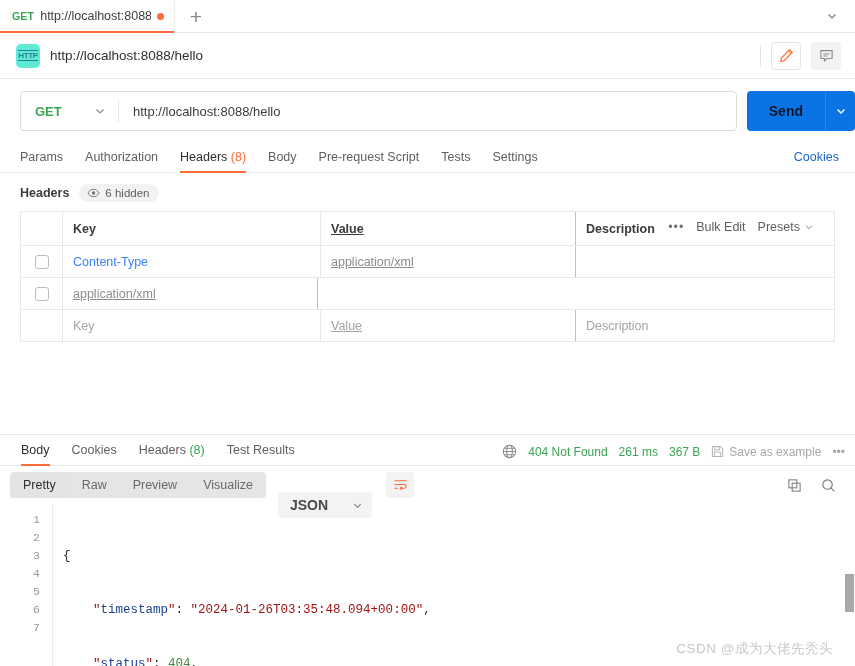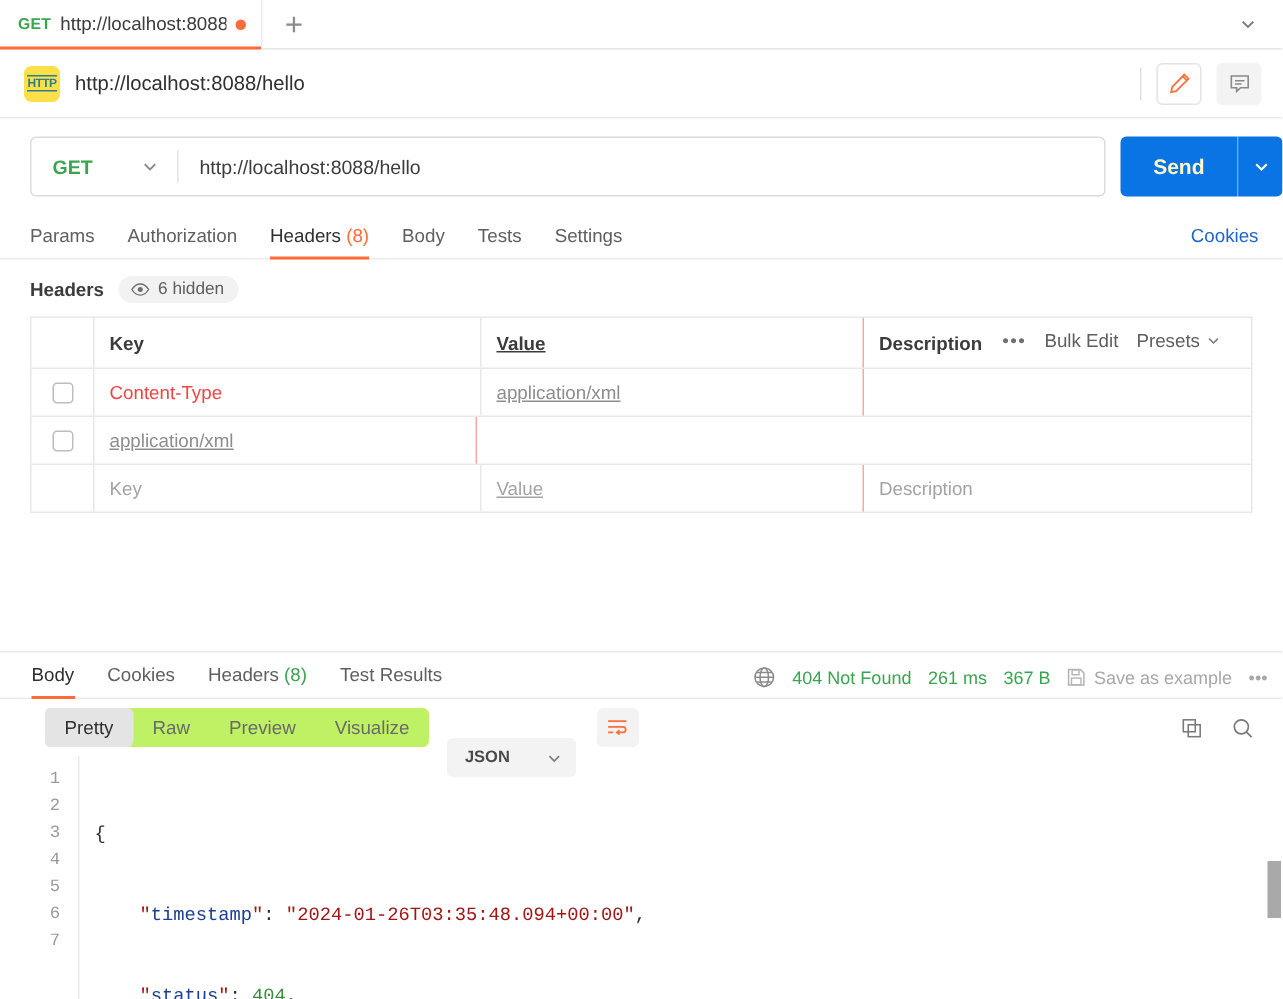--- a/index.html
+++ b/index.html
@@ -48,21 +48,21 @@
     min-width: 210px; font-size:12.5px; color:#5e5e5e;
   }
   .env-name { flex:1; }
 
   
   .titlerow {
     height: 46px; display:flex; align-items:center;
     padding: 0 14px 0 16px; border-bottom: 1px solid #ebebeb; gap:10px;
   }
   .http-icon {
-    width: 24px; height: 24px; border-radius:5px; background:#fde047;
+    width: 24px; height: 24px; border-radius:5px; background:#5eead4;
     display:flex; align-items:center; justify-content:center; flex:none;
   }
   .http-icon span {
     font-size: 8px; font-weight:bold; color:#2b7f92; letter-spacing:-0.4px;
     border-top:1.3px solid #2b7f92; border-bottom:1.3px solid #2b7f92;
     line-height:9px; padding:0 .5px;
   }
   .req-title { font-size: 13.5px; color:#2f2f2f; flex:1; }
   .savebtn {
     display:flex; align-items:center; background:#f3f3f3;
@@ -96,21 +96,21 @@
     font-weight:bold; color:#3aa550; height:100%;
   }
   .method .cv { color:#8a8a8a; font-weight:normal; }
   .method-div { width:1px; height:22px; background:#e4e4e4; }
   .urlinput {
     flex:1; border:0; outline:none; font-size:13px; color:#3c3c3c;
     padding: 0 14px; font-family:"Liberation Sans", sans-serif; background:transparent;
   }
   .sendwrap { display:flex; align-items:center; margin-left:10px; }
   .sendbtn {
-    height:40px; background:#0b74e5; color:#fef9c3; font-size:14px; font-weight:bold;
+    height:40px; background:#0b74e5; color:#0f172a; font-size:14px; font-weight:bold;
     display:flex; align-items:center; padding: 0 22px; border-radius:4px 0 0 4px;
   }
   .sendcaret {
     height:40px; width:30px; background:#0b74e5; border-radius:0 4px 4px 0;
     display:flex; align-items:center; justify-content:center; color:#fff;
     border-left:1px solid #2a86e8;
   }
 
   
   .reqtabs {
@@ -143,21 +143,21 @@
   .trow { display:flex; align-items:stretch; border-bottom:1px solid #e8e8e8; min-height:32px; }
   .trow:last-child { border-bottom:1px solid #e8e8e8; }
   .tc { display:flex; align-items:center; padding: 0 10px; font-size:12.5px; }
   .tc.chk { width:42px; justify-content:center; border-right:1px solid #e8e8e8; padding:0; }
   .tc.k { width:258px; border-right:1px solid #e8e8e8; }
   .tc.v { width:255px; border-right:1px solid #fca5a5;text-decoration:underline; }
   .tc.d { flex:1; }
   .hdrrow .tc { font-weight:bold; color:#3b3b3b; font-size:12.5px; height:33px; }
   .cellmuted { color:#a3a3a3; }
   .cellval { color:#8d8d8d; }
-  .cellkey { color:#ef4444; }
+  .cellkey { color:#3b82f6; }
   .cb {
     width:14px; height:14px; border:1px solid #bdbdbd; border-radius:3px; background:#fff;
   }
   .tbl-actions {
     position:absolute; right:20px; display:flex; align-items:center; gap:12px;
     font-size:12.5px; color:#5e5e5e;
   }
   .tbl-actions .dots { letter-spacing:1px; color:#6f6f6f; }
   .presets { display:flex; align-items:center; gap:4px;justify-content:center; }
 
@@ -180,26 +180,26 @@
     position:absolute; right:10px; bottom:6px; display:flex; align-items:center; gap:11px;
     font-size:12px;
   }
   .st-green { color:#3aa550; }
   .st-muted { color:#a8a8a8; }
   .save-example { display:flex; align-items:center; gap:5px; color:#a8a8a8; }
 
   .respctrl {
     height:38px; display:flex; align-items:center; padding: 0 14px 0 10px; gap:8px; position:relative;
   }
-  .segs { display:flex; align-items:flex-start; background:#bef264; border-radius:4px; height:26px;margin-left:20px; }
+  .segs { display:flex; align-items:flex-start; background:#e5e5e5; border-radius:4px; height:26px; }
   .seg { font-size:12.5px; color:#6a6a6a; padding: 0 13px; display:flex; align-items:center; height:100%; }
   .seg.active { background:#e4e4e4; border-radius:4px; color:#2f2f2f; }
   .jsonsel {
     display:flex; align-items:center; gap:24px; background:#f3f3f3; border-radius:4px;
-    height:26px; padding: 0 9px 0 12px; font-size:11px; font-weight:bold; color:#4a4a4a;
+    height:26px; padding: 0 9px 0 12px; font-size:14px; font-weight:bold; color:#4a4a4a;
     margin-left:4px;
     margin-top:40px;
   }
   .wrapbtn {
     width:28px; height:26px; border-radius:4px; background:#f3f3f3;
     display:flex; align-items:center; justify-content:center; margin-left:6px;
   }
   .rc-spacer { flex:1; }
 
   
@@ -303,20 +303,21 @@
   </div>
 
   <div class="reqtabs">
     <div class="rtab"><span>Params</span></div>
     <div class="rtab"><span>Authorization</span></div>
     <div class="rtab active">
       <span>Headers</span>
       <span class="cnt">(8)</span>
     </div>
     <div class="rtab"><span>Body</span></div>
+    <div class="rtab"><span>Pre-request Script</span></div>
     <div class="rtab"><span>Tests</span></div>
     <div class="rtab"><span>Settings</span></div>
     <div class="rt-spacer"></div>
     <div class="cookies-link">Cookies</div>
   </div>
 
   <div class="hdr-bar">
     <div class="hdr-label">Headers</div>
     <div class="hidden-pill">
       <span>
@@ -479,14 +480,15 @@
         
         
         
       </div>
       <div class="scrollbar">
         <div class="sb-thumb-top"></div>
 
       </div>
     </div>
 
+    <div class="watermark">CSDN @成为大佬先秃头</div>
   </div>
 </div>
 
 </body></html>

